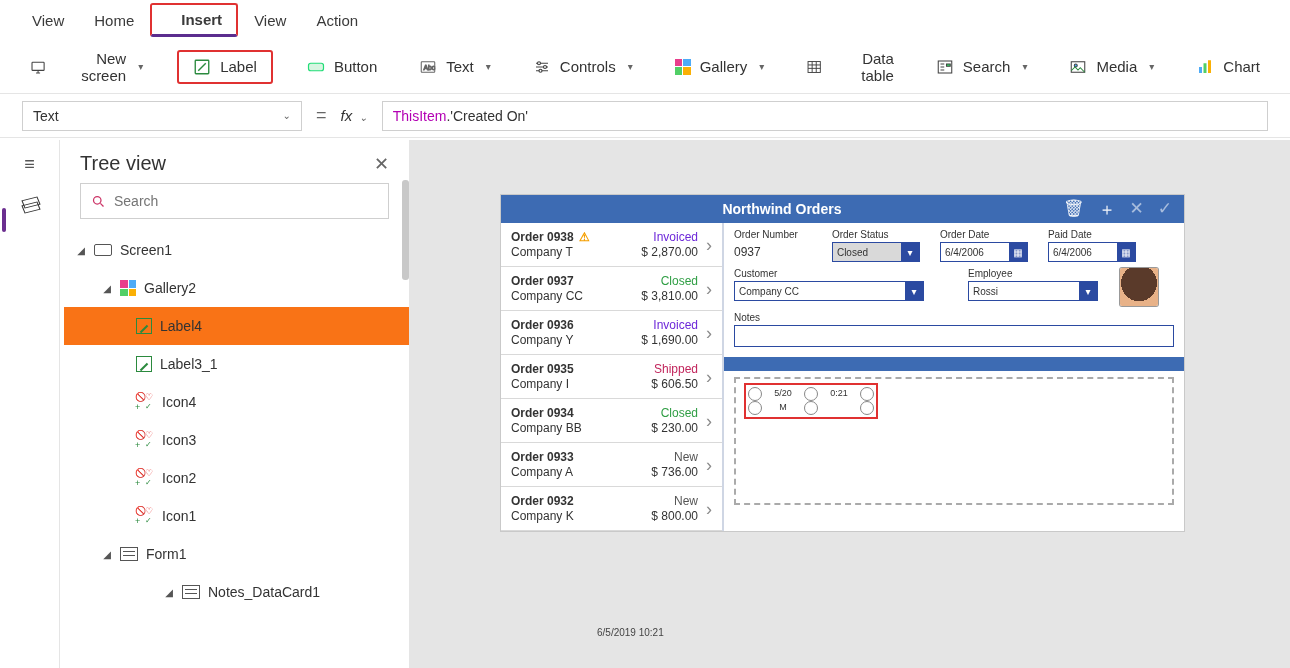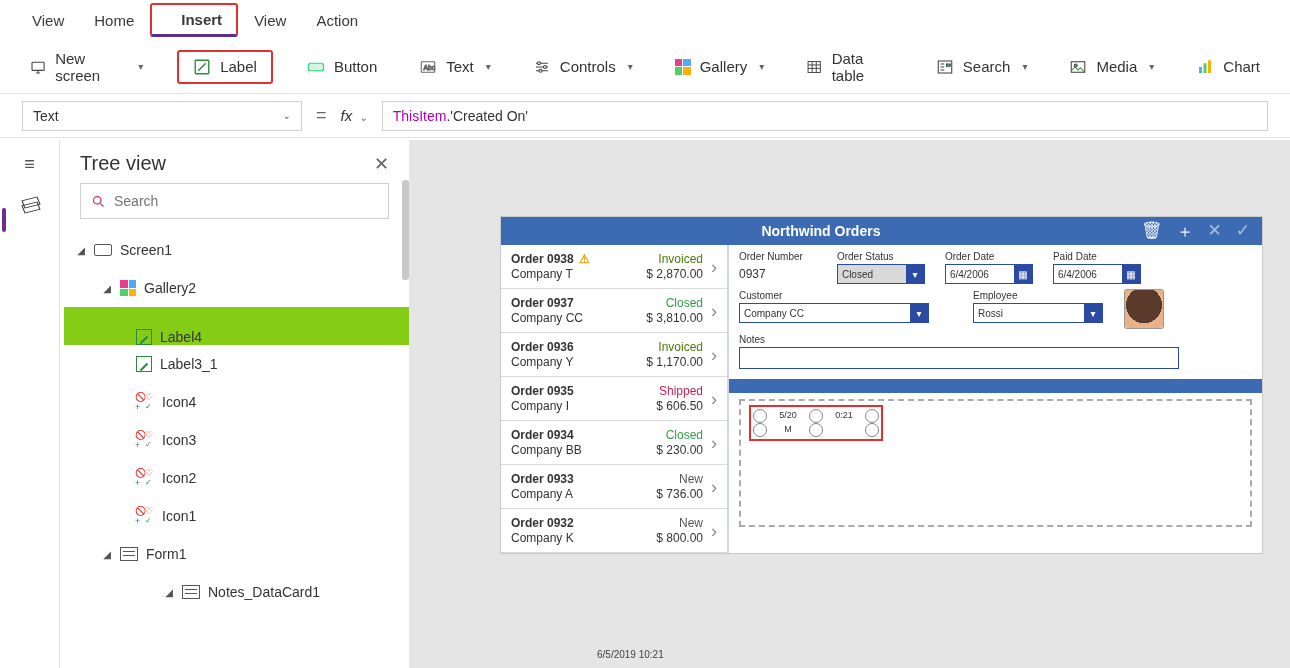--- a/index.html
+++ b/index.html
@@ -5,21 +5,21 @@
   * { margin:0; padding:0; box-sizing:border-box; font-family:"Segoe UI",Arial,sans-serif; }
   body { background:#fff; width:1290px; height:668px; overflow:hidden; color:#333; }
 
   
   .menubar { height:40px; display:flex; align-items:center; padding:0 18px; gap:2px; }
   .menubar .tab { padding:6px 14px; font-size:15px; color:#3a3a3a; cursor:pointer; }
   .menubar .tab.active { font-weight:600; border-bottom:3px solid #5b2d8e;padding-left:29px; }
   .hi-red { border:2px solid #e03131; border-radius:3px; }
 
   
-  .ribbon { height:54px; border-bottom:1px solid #e5e5e5; display:flex; align-items:center; padding:0 22px; gap:26px; }
+  .ribbon { height:54px; border-bottom:1px solid #e5e5e5; display:flex; align-items:center; padding:0 22px; gap:26px;text-align:right; }
   .rbtn { display:flex; align-items:center; gap:9px; font-size:15px; color:#333; cursor:pointer; padding:4px 8px; }
   .caret { font-size:10px; color:#666; margin-left:3px; }
 
   
   .fbar { height:44px; border-bottom:1px solid #e5e5e5; display:flex; align-items:center; padding:0 22px; gap:14px; }
   .propsel { width:280px; height:30px; border:1px solid #cfcfcf; display:flex; align-items:center; justify-content:space-between; padding:0 10px; font-size:14px; }
   .formula-box { flex:1; height:30px; border:1px solid #cfcfcf; display:flex; align-items:center; padding:0 10px; font-family:Consolas,monospace; font-size:14px; }
   .fx-tok-kw { color:#b300b3; }
 
   
@@ -42,21 +42,21 @@
   .tree-head .close { font-size:18px; color:#666; cursor:pointer; }
 
   .search-wrap { padding:0 20px 12px 20px; }
   .search { height:36px; border:1px solid #cfcfcf; display:flex; align-items:center; padding:0 10px; gap:8px; }
   .search input { border:none; outline:none; flex:1; font-size:14px; }
   .mag { width:15px; height:15px; color:#c36; }
 
   .nodes { flex:1; overflow:auto; padding-left:4px; }
   .node { display:flex; align-items:center; gap:8px; height:38px; font-size:14px; color:#333; cursor:pointer; }
   .node .tog { width:10px; text-align:center; color:#555; font-size:10px; }
-  .node.selected { background:#84cc16;align-items:flex-end; }
+  .node.selected { background:#f97316; }
   .sc-track { position:absolute; right:0; top:40px; width:7px; height:100px; background:#c8c8c8; border-radius:3px; }
 
   .ind0 { padding-left:12px; }
   .ind1 { padding-left:38px; }
   .ind2 { padding-left:72px; }
   .ind3 { padding-left:100px; }
 
   
   .ic-screen { width:18px; height:12px; border:1.5px solid #555; border-radius:2px; }
   .ic-gal { width:16px; height:16px; display:grid; grid-template-columns:1fr 1fr; grid-template-rows:1fr 1fr; gap:1px; }
@@ -68,36 +68,36 @@
   .ic-iconset::before { content:"🚫"; position:absolute; left:-1px; top:-2px; font-size:9px; }
   .ic-iconset::after  { content:"♡"; position:absolute; left:9px; top:-2px; font-size:9px; color:#e03131; }
   .ic-iconset .pl { position:absolute; left:-1px; top:8px; font-size:9px; color:#2b8a3e; }
   .ic-iconset .ch { position:absolute; left:9px; top:8px; font-size:8px; color:#2b8a3e; }
   .ic-form { width:18px; height:14px; border:1.5px solid #555; position:relative; }
   .ic-form::before, .ic-form::after { content:""; position:absolute; left:2px; right:2px; height:1px; background:#555; }
   .ic-form::before{top:3px;} .ic-form::after{top:7px;}
 
   .canvas { flex:1; background:#e5e5e5; position:relative; }
 
-  .phone { position:absolute; left:90px; top:76px; width:763px; background:#fff; border:1px solid #c9c9c9; }
+  .phone { position:absolute; left:90px; top:54px; width:685px; background:#fff; border:1px solid #c9c9c9; }
   .ph-header { background:#3d6bb3; color:#fff; height:28px; display:flex; align-items:center; }
   .ph-title { flex:1; text-align:center; font-weight:600; font-size:14px; }
   .ph-actions { display:flex; gap:14px; padding-right:12px; font-size:17px; }
   .ph-actions span { opacity:.95; cursor:pointer; }
 
   .ph-body { display:flex; }
   .ph-list { width:228px; border-right:2px solid #cfd6e4; }
   .li { border-bottom:1px solid #d9d9d9; padding:7px 10px 6px 10px; display:flex; align-items:center; gap:4px; position:relative; }
   .li .txts { flex:1; display:flex; flex-direction:column; line-height:1.25; }
   .li .line1 { display:flex; justify-content:space-between; align-items:center; }
   .li .ord { font-weight:700; font-size:12px; }
   .li .stat { font-size:12px; }
   .li .line2 { display:flex; justify-content:space-between; font-size:12px; color:#333; }
   .li .arr { color:#8b8b8b; font-size:18px; padding-left:4px; }
-  .stat-Invoiced{color:#4d7c0f;} .stat-Closed{color:#2f9e44;} .stat-Shipped{color:#c2255c;} .stat-New{color:#555;}
+  .stat-Invoiced{color:#6d28d9;} .stat-Closed{color:#2f9e44;} .stat-Shipped{color:#c2255c;} .stat-New{color:#555;}
   .warn { color:#f59f00; font-size:12px; margin-left:2px; }
 
   .ph-form { flex:1; padding:6px 10px 10px 10px; font-size:10px; color:#333; display:flex; flex-direction:column; gap:6px; }
   .frow { display:flex; gap:14px; }
   .fld { display:flex; flex-direction:column; gap:2px; }
   .fld label { font-size:10px; color:#333; }
   .sel,.inp,.dt {
     height:20px; border:1px solid #2b4aa1; font-size:10px; display:flex; align-items:center; padding:0 4px; position:relative;
   }
   .sel { background:#d9d9d9; }
@@ -374,21 +374,21 @@
               <span class="arr">›</span>
             </div>
             <div class="li">
               <div class="txts">
                 <div class="line1">
                   <span class="ord">Order 0936</span>
                   <span class="stat stat-Invoiced">Invoiced</span>
                 </div>
                 <div class="line2">
                   <span>Company Y</span>
-                  <span>$ 1,170.00</span>
+                  <span>$ 1,690.00</span>
                 </div>
               </div>
               <span class="arr">›</span>
             </div>
             <div class="li">
               <div class="txts">
                 <div class="line1">
                   <span class="ord">Order 0935</span>
                   <span class="stat stat-Shipped">Shipped</span>
                 </div>

